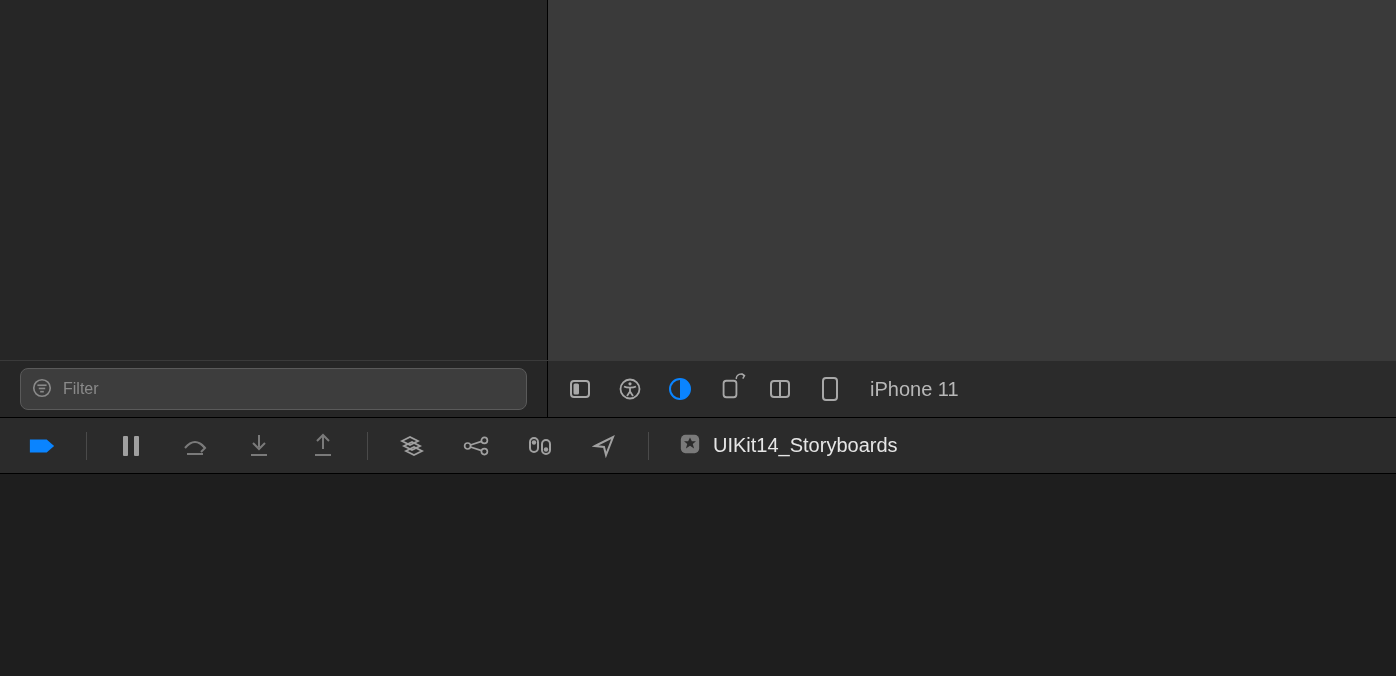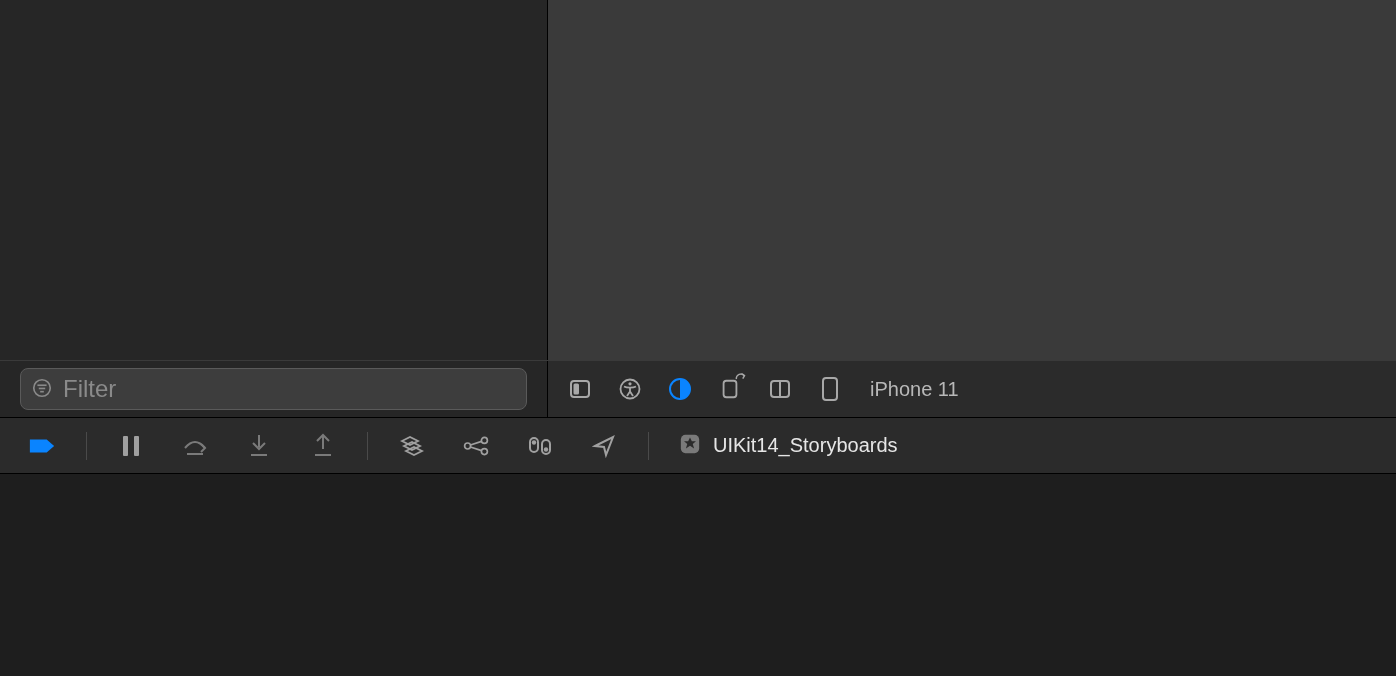--- a/index.html
+++ b/index.html
@@ -70,21 +70,21 @@
       align-items: center;
       padding: 0 10px;
       gap: 10px;
     }
     .filter-input {
       flex: 1;
       border: none;
       outline: none;
       background: transparent;
       color: #cfcfcf;
-      font-size: 24px;
+      font-size: 16px;
     }
     .filter-input::placeholder {
       color: #8a8a8a;
     }
 
     .preview-tools {
       flex: 1;
       background: #2b2b2b;
       display: flex;
       align-items: center;

